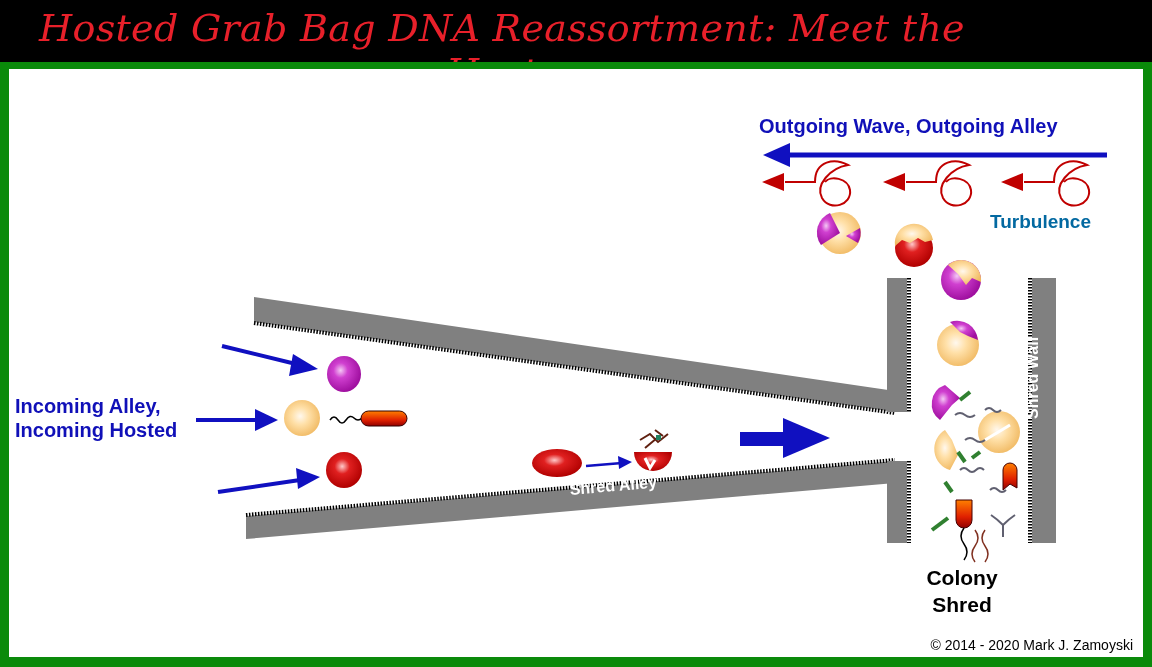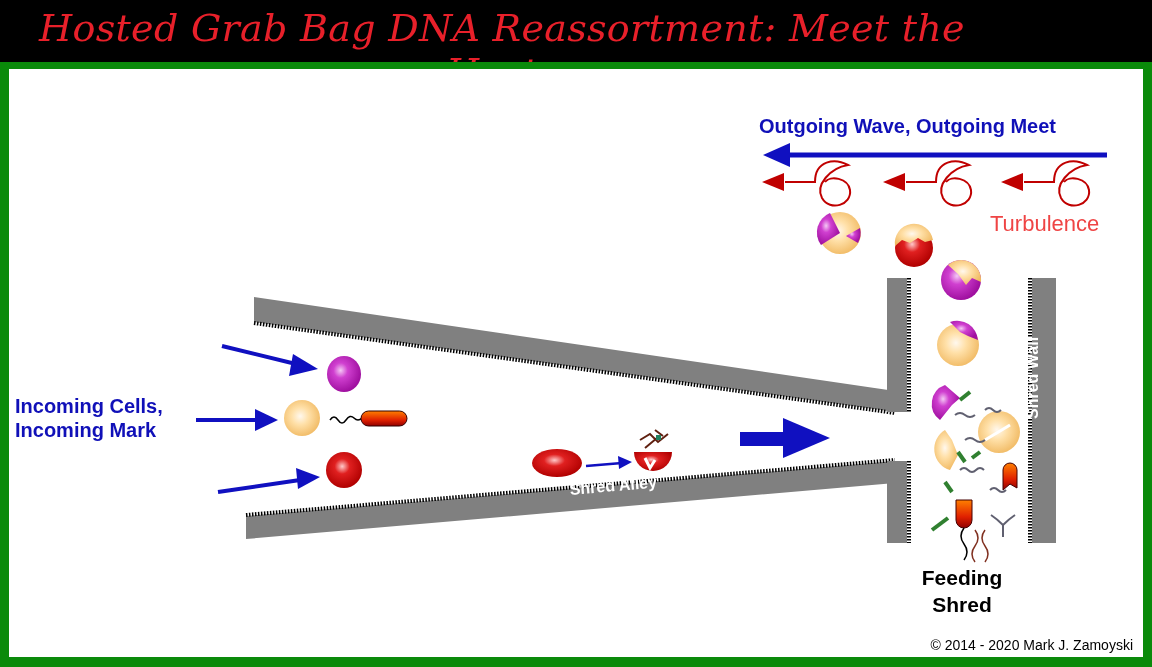--- a/index.html
+++ b/index.html
@@ -3,21 +3,21 @@
 <meta charset="utf-8">
 <style>
   html, body { margin:0; padding:0; }
   body { width:1152px; height:667px; background:#000; position:relative; overflow:hidden; font-family:"Liberation Sans", sans-serif; }
   #title-bar { position:absolute; left:0; top:0; width:1152px; height:62px; background:#000; }
   #title { position:absolute; left:0; width:1004px; top:6px; text-align:center; color:#e8202a; font-family:"DejaVu Serif", serif; font-style:italic; font-size:38px; letter-spacing:0.3px; }
   #frame { position:absolute; left:0; top:62px; width:1152px; height:605px; background:#0a8a0a; }
   #canvas { position:absolute; left:9px; top:69px; width:1134px; height:588px; background:#fff; }
   svg { position:absolute; left:0; top:0; }
   .lbl-blue { position:absolute; color:#1010b8; font-weight:bold; font-size:20px; line-height:24px; }
-  .lbl-red { position:absolute; color:#ef4444; font-weight:normal; font-size:22px; }
+  .lbl-red { position:absolute; color:#0369a1; font-weight:bold; font-size:19px; }
   .lbl-black { position:absolute; color:#000; font-weight:bold; font-size:21px; text-align:center; line-height:27px; }
   .lbl-white { position:absolute; color:#fff; font-weight:bold; font-size:16px; }
   #copyright { position:absolute; right:10px; bottom:4px; font-size:14px; color:#000; }
 </style>
 </head>
 <body>
 
 <div id="title-bar">
   <div id="title">Hosted Grab Bag DNA Reassortment: Meet the Hosts</div>
 </div>
@@ -180,26 +180,26 @@
         <rect x="656" y="435" width="5" height="5" fill="#208060"></rect>
       </g>
     </g>
 
     <g>
       <rect x="740" y="432" width="45" height="14" fill="#1010c0"></rect>
       <polygon points="830,438 783,418 783,458" fill="#1010c0"></polygon>
     </g>
   </svg>
 
-  <div class="lbl-blue" style="left:750px; top:45px; font-size:20px;">Outgoing Wave, Outgoing Meet</div>
+  <div class="lbl-blue" style="left:750px; top:45px; font-size:20px;">Outgoing Wave, Outgoing Alley</div>
   <div class="lbl-red" style="left:981px; top:142px;">Turbulence</div>
   <div class="lbl-blue" style="left:6px; top:325px;">
-    <div>Incoming Cells,</div>
-    <div>Incoming Mark</div>
+    <div>Incoming Alley,</div>
+    <div>Incoming Hosted</div>
   </div>
   <div class="lbl-white" style="left:560px; top:412px; transform:rotate(-5deg); transform-origin:left top;">Shred Alley</div>
   <div class="lbl-white" style="left:1015px; top:350px; transform:rotate(-90deg); transform-origin:left top; white-space:nowrap;">Shred Wall</div>
   <div class="lbl-black" style="left:898px; top:495px; width:110px;">
-    <div>Feeding</div>
+    <div>Colony</div>
     <div>Shred</div>
   </div>
   <div id="copyright">© 2014 - 2020 Mark J. Zamoyski</div>
 </div>
 
 </body></html>

